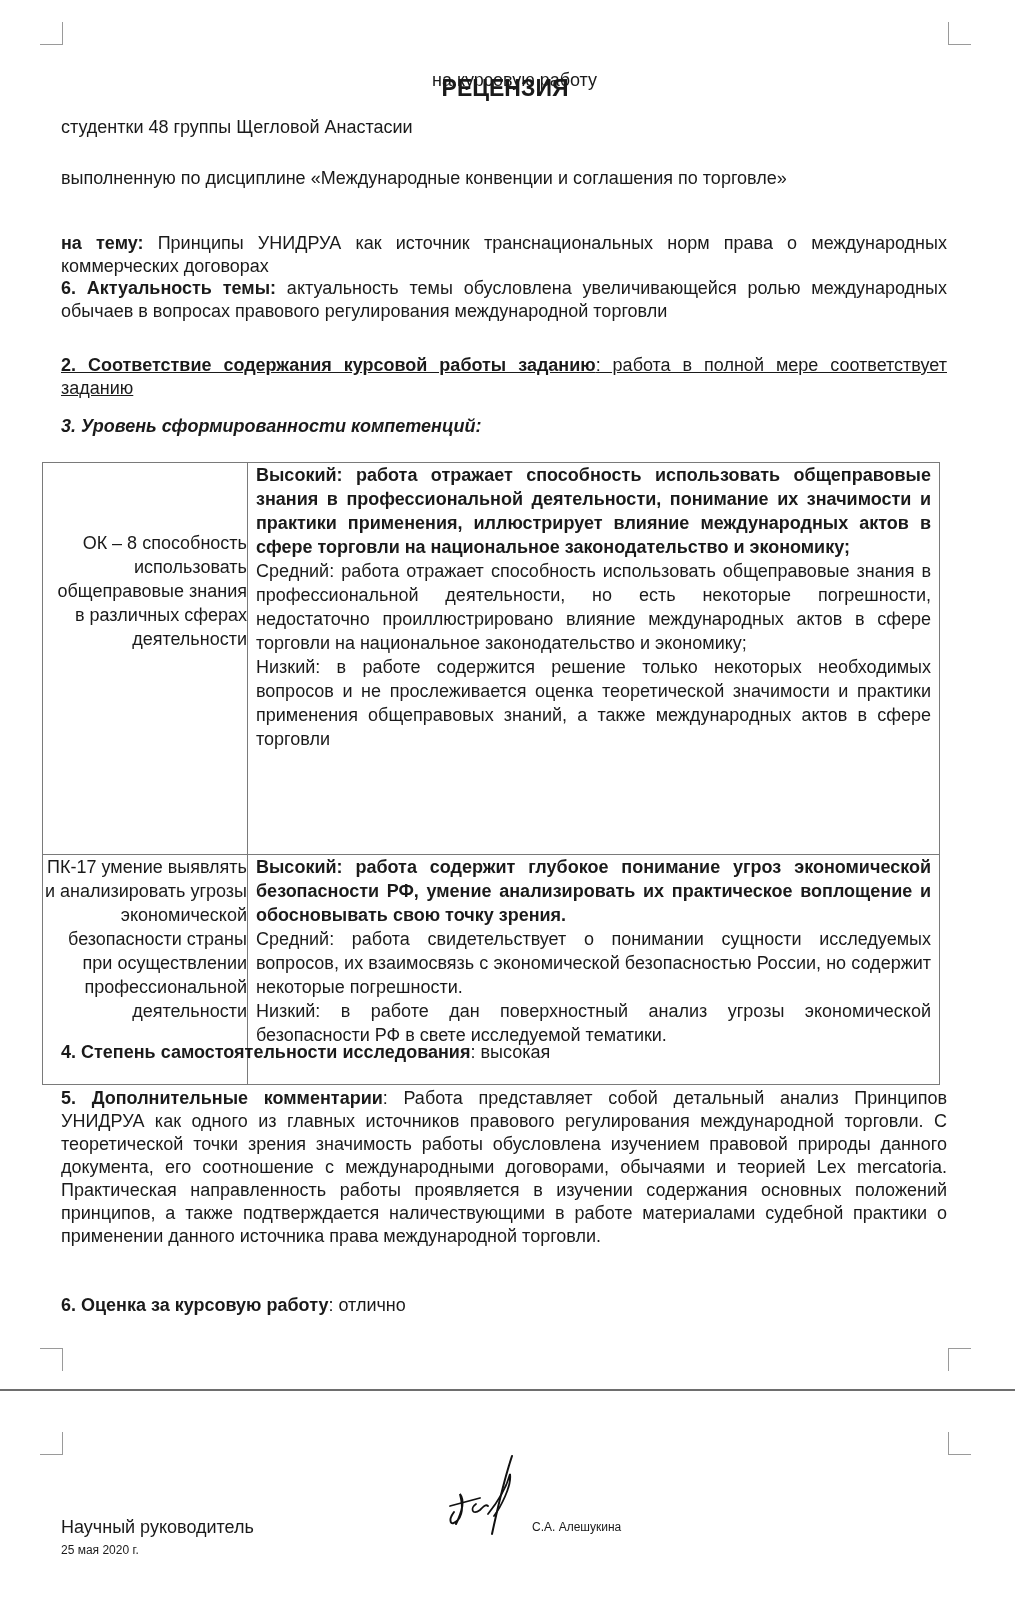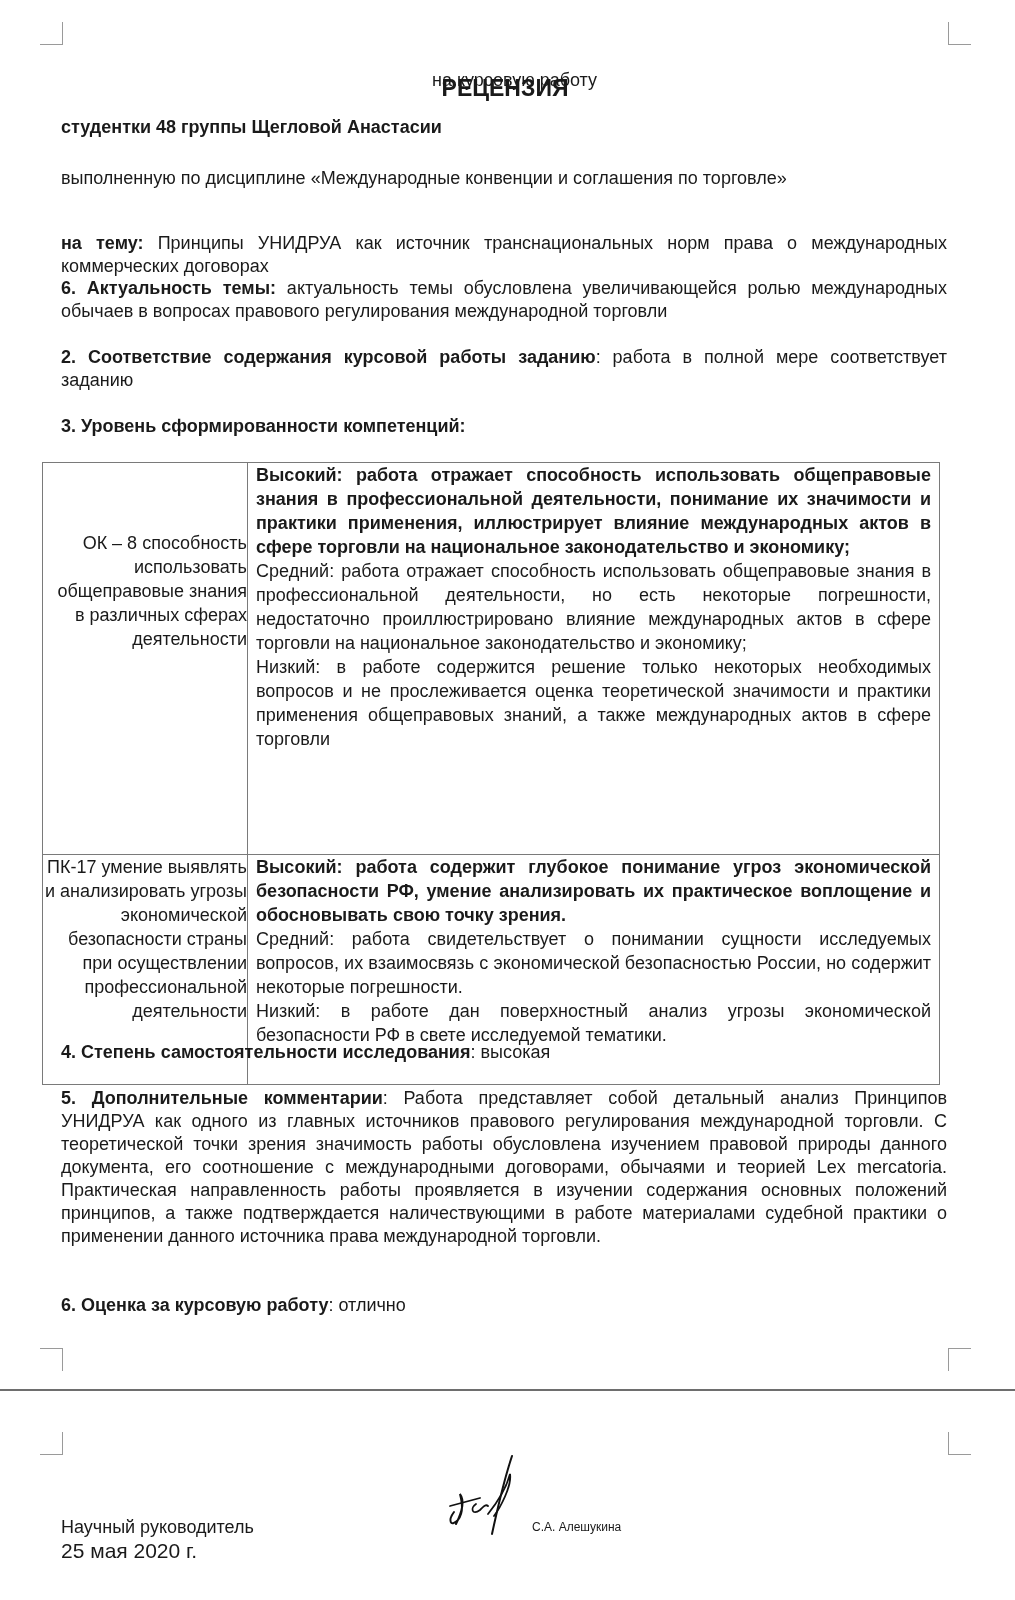--- a/index.html
+++ b/index.html
@@ -17,43 +17,43 @@
   .c-tr2 { left: 948px; top: 1432px; border-left-width: 1px; border-bottom-width: 1px; }
   .page-break { position: absolute; left: 0; top: 1389px; width: 1015px; height: 0; border-top: 2px solid #6e6e6e; }
 
   .title { position: absolute; left: 0; width: 1010px; top: 46px; text-align: center; font-weight: bold; font-size: 23px; margin-top: 29px; }
   .subtitle { position: absolute; left: 7px; width: 1015px; top: 70px; text-align: center; font-size: 18px; }
 
   .para { position: absolute; left: 61px; width: 886px; line-height: 23px; text-align: justify; text-align-last: left; }
   .para b { font-weight: bold; }
   .justify-full { text-align-last: auto; margin-top: 24px; }
 
-  .p-student { top: 116px; font-weight: bold; }
+  .p-student { top: 116px; }
   .p-discipline { top: 167px; }
   .p-topic { top: 208px; }
   .p-actual { top: 277px; }
-  .p-compliance { top: 346px; }
-  .p-level { top: 415px; }
+  .p-compliance { top: 354px; text-decoration: underline; }
+  .p-level { top: 415px; font-style: italic; }
 
   table.comp { position: absolute; left: 42px; top: 462px; width: 898px; border-collapse: collapse; }
   table.comp td { border: 1.5px solid #7a7a7a; vertical-align: top; padding: 0; line-height: 24px; font-size: 18px; }
   td.code { width: 204px; text-align: right; padding-top: 68px !important; }
   td.code-2 { padding-top: 0 !important; }
   td.desc { padding: 0 8px 0 8px !important; text-align: justify; }
   .lvl { display: block; }
   .lvl-high { font-weight: bold; }
   .row1 td { height: 323px; }
   .row2 td { height: 229px; }
 
   .p-indep { top: 1041px; }
   .p-comments { top: 1087px; }
   .p-grade { top: 1294px; }
 
   .sig-role { position: absolute; left: 61px; top: 1516px; font-size: 18px; line-height: 23px; }
-  .sig-date { position: absolute; left: 61px; top: 1539px; font-size: 21px; line-height: 23px; }
+  .sig-date { position: absolute; left: 61px; top: 1539px; font-size: 12px; line-height: 23px; }
   .sig-name { position: absolute; left: 532px; top: 1516px; font-size: 12px; line-height: 23px; }
   .signature { position: absolute; left: 440px; top: 1450px; width: 90px; height: 90px; }
 </style>
 </head>
 <body>
 
 <div class="corner c-tl"></div>
 <div class="corner c-tr"></div>
 
 <div class="title">РЕЦЕНЗИЯ</div>

